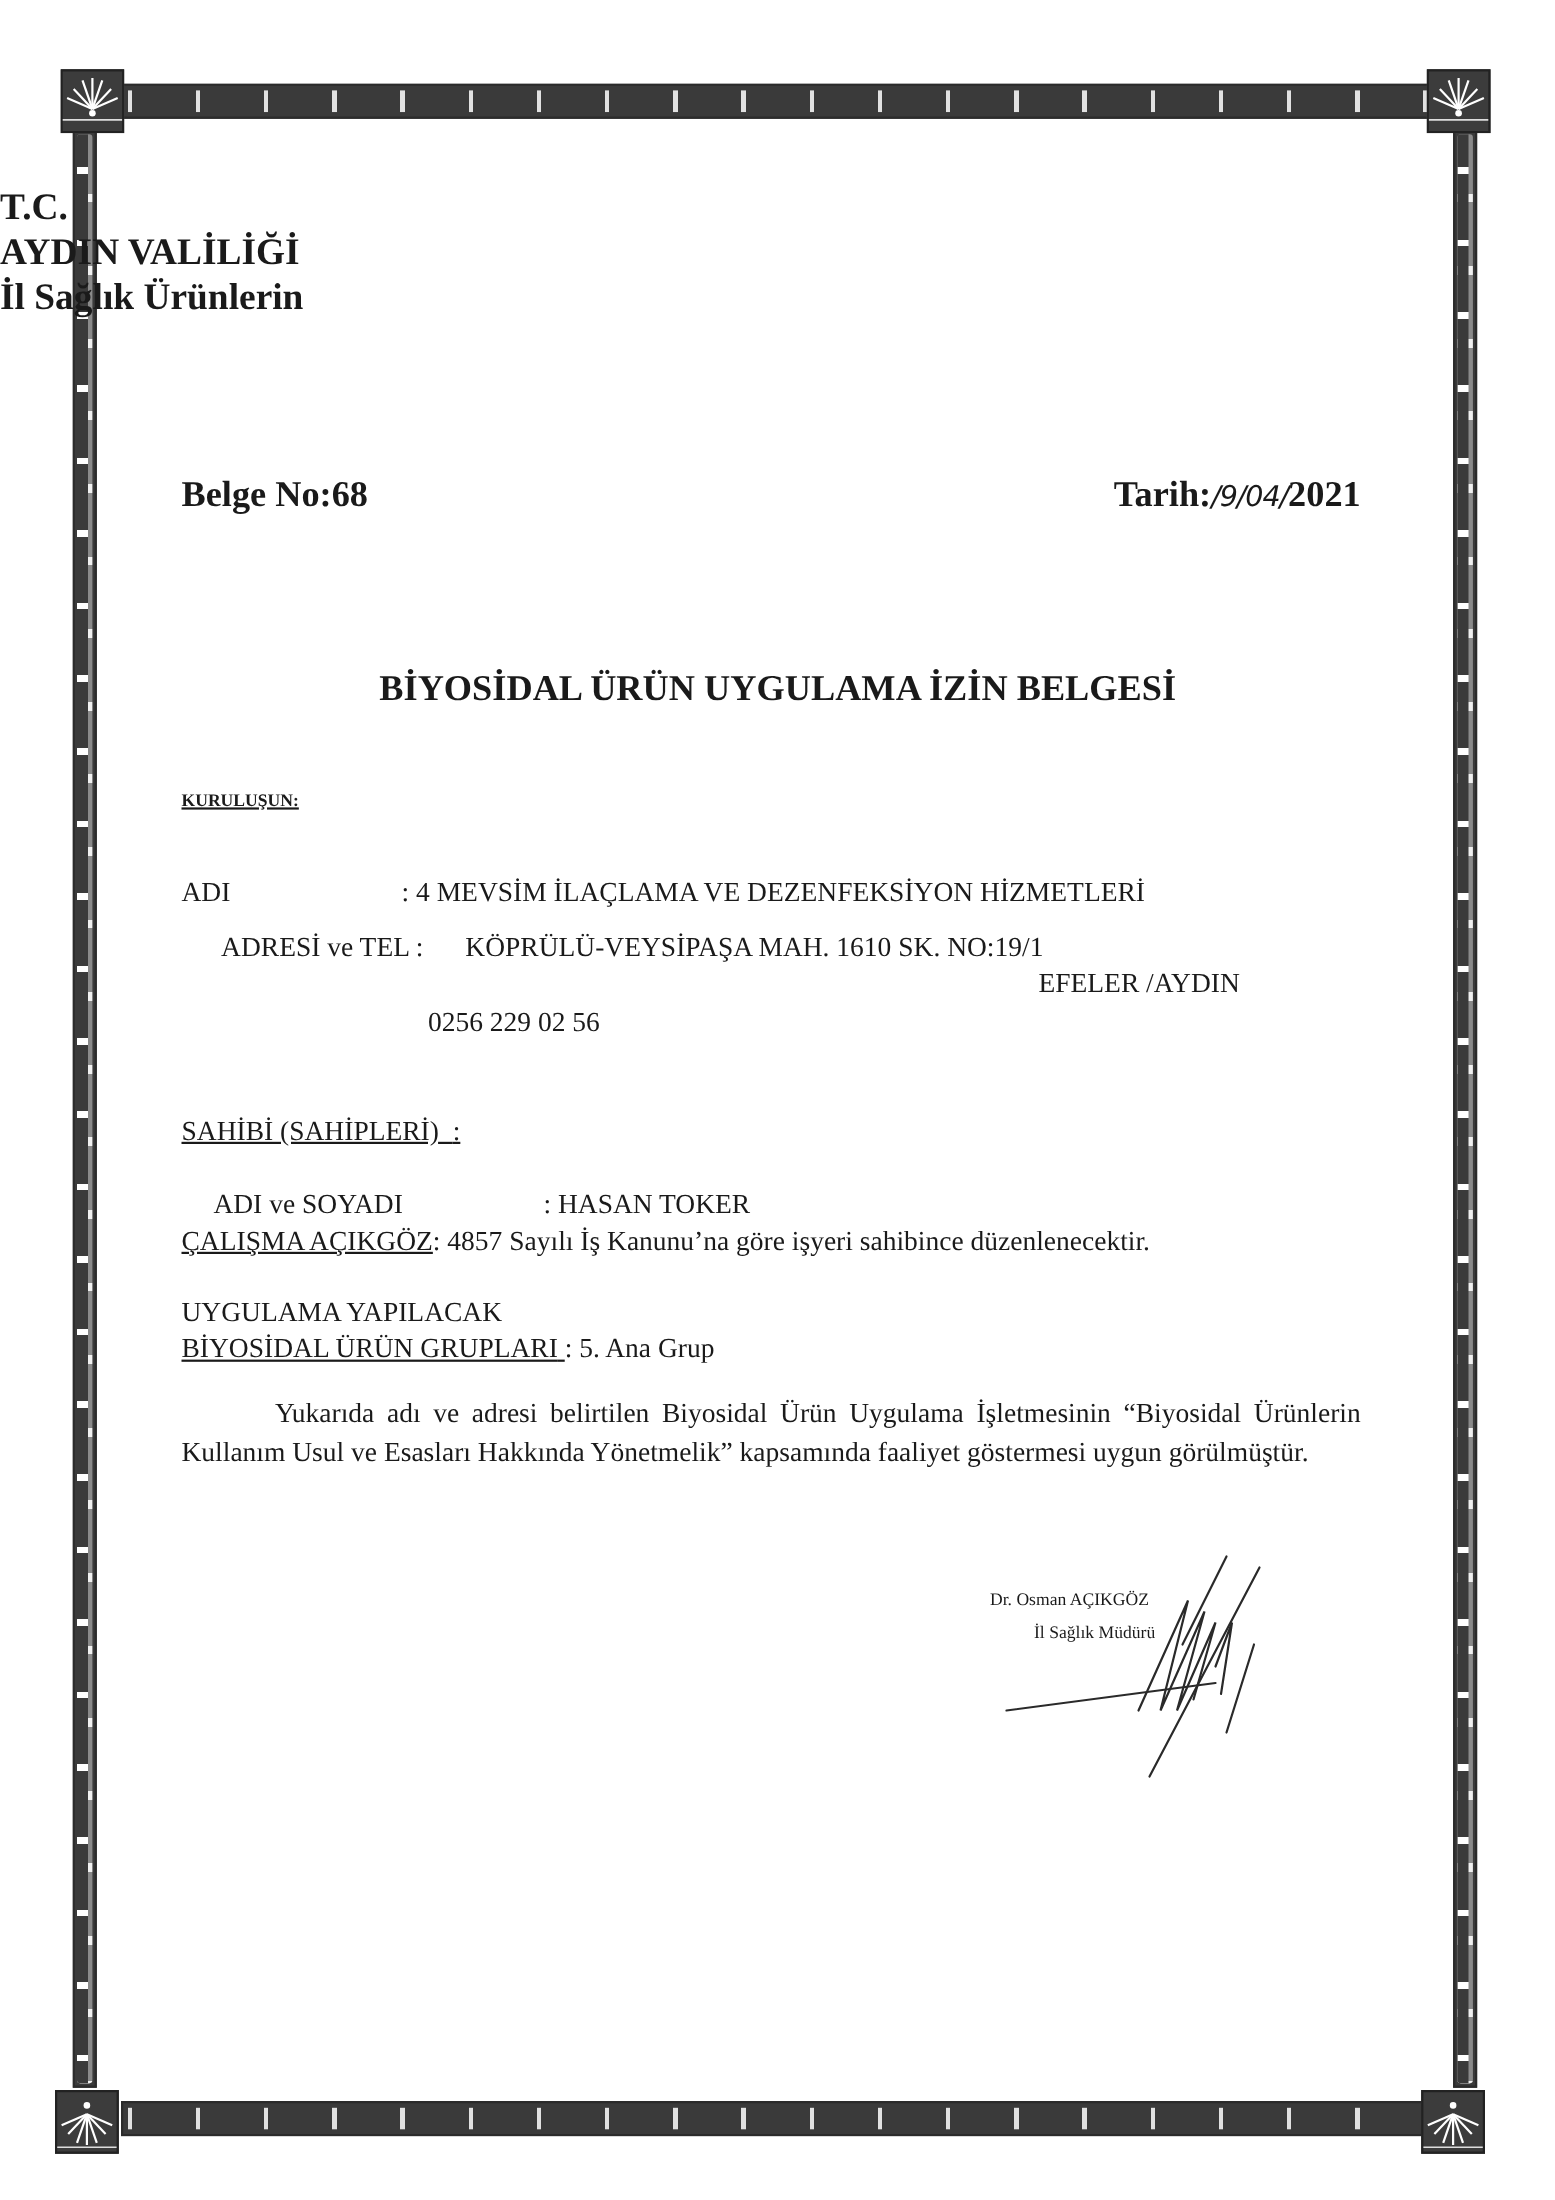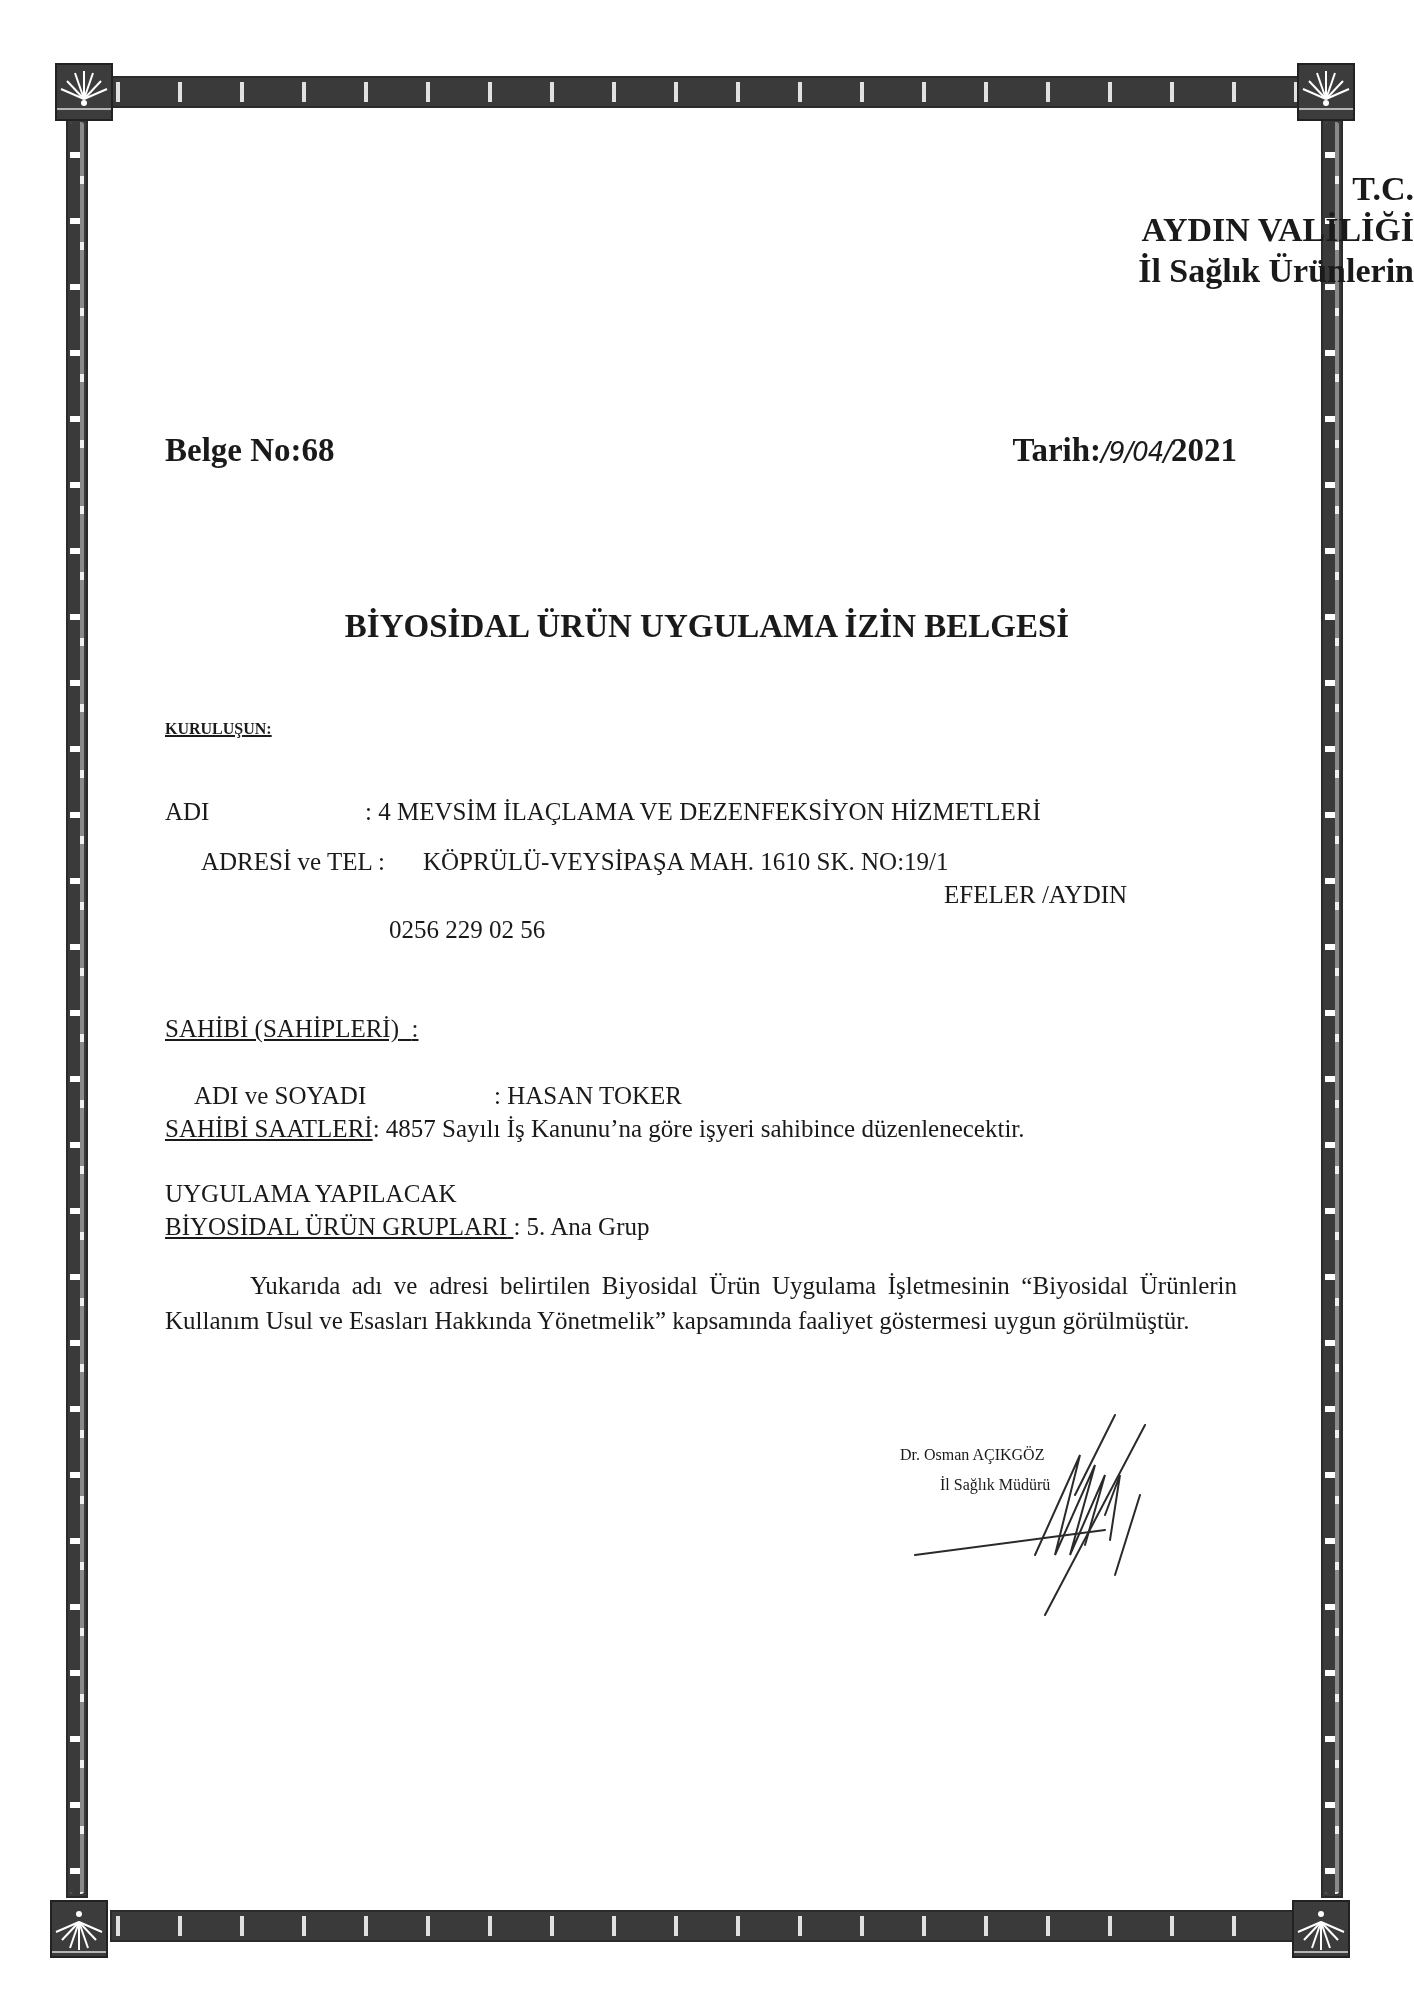--- a/index.html
+++ b/index.html
@@ -26,21 +26,21 @@
   .bar-pattern-v { background: repeating-linear-gradient(180deg, #8a8a8a 0 54px, #f0f0f0 54px 62px, #8a8a8a 62px 66px); inset: 4px; border-radius: 3px; }
 
   .corner { position: absolute; width: 58px; height: 58px; background: #3c3c3c; box-shadow: inset 0 0 0 2px #222; }
   .corner svg { width: 100%; height: 100%; display: block; }
   .corner.tl { left: 55px; top: 63px; }
   .corner.tr { left: 1297px; top: 63px; }
   .corner.bl { left: 50px; top: 1900px; }
   .corner.br { left: 1292px; top: 1900px; }
 
   
-  .header { position: absolute; top: 168px; left: 0; width: 1414px; text-align: right; font-weight: bold; }
+  .header { position: absolute; top: 168px; left: 0; width: 1414px; text-align: left; font-weight: bold; }
   .header .line { font-size: 34px; line-height: 41px; }
 
   .meta-row { position: absolute; top: 432px; left: 165px; width: 1072px; display: flex; justify-content: space-between; font-weight: bold; font-size: 33px; }
   .meta-row .date-hand { font-style: italic; font-weight: normal; font-family: "DejaVu Sans", sans-serif; font-size: 26px; letter-spacing: -1px; }
 
   .doc-title { position: absolute; top: 608px; left: 0; width: 1414px; text-align: center; font-weight: bold; font-size: 33px; }
   .section-head { position: absolute; left: 165px; top: 720px; font-weight: bold; font-size: 16px; text-decoration: underline; text-decoration-thickness: 2px; }
   .row { position: absolute; left: 165px; font-size: 25px; white-space: nowrap; }
   .row .label { display: inline-block; }
   .ul { text-decoration: underline; }
@@ -159,21 +159,21 @@
 <div class="row" style="top:916px; left:389px;">0256 229 02 56</div>
 
 <div class="row" style="top:1015px;">
   <span class="ul">SAHİBİ (SAHİPLERİ)</span><span class="ul">&nbsp;&nbsp;</span><span class="ul">:</span>
 </div>
 
 <div class="row" style="top:1082px;">
   <span class="label" style="width:300px;margin-left:29px;">ADI ve SOYADI</span><span>:  HASAN TOKER</span>
 </div>
 <div class="row" style="top:1115px;">
-  <span class="label ul">SAHİBİ SAATLERİ</span><span>:  4857 Sayılı İş Kanunu’na göre işyeri sahibince düzenlenecektir.</span>
+  <span class="label ul">ÇALIŞMA AÇIKGÖZ</span><span>:  4857 Sayılı İş Kanunu’na göre işyeri sahibince düzenlenecektir.</span>
 </div>
 
 <div class="row" style="top:1180px;">UYGULAMA YAPILACAK</div>
 <div class="row" style="top:1213px;">
   <span class="label ul">BİYOSİDAL ÜRÜN GRUPLARI</span><span class="ul">&nbsp;</span><span>: 5. Ana Grup</span>
 </div>
 
 <div class="paragraph">Yukarıda adı ve adresi belirtilen Biyosidal Ürün Uygulama İşletmesinin “Biyosidal Ürünlerin Kullanım Usul ve Esasları Hakkında Yönetmelik” kapsamında faaliyet göstermesi uygun görülmüştür.</div>
 
 <div class="signature-block">

